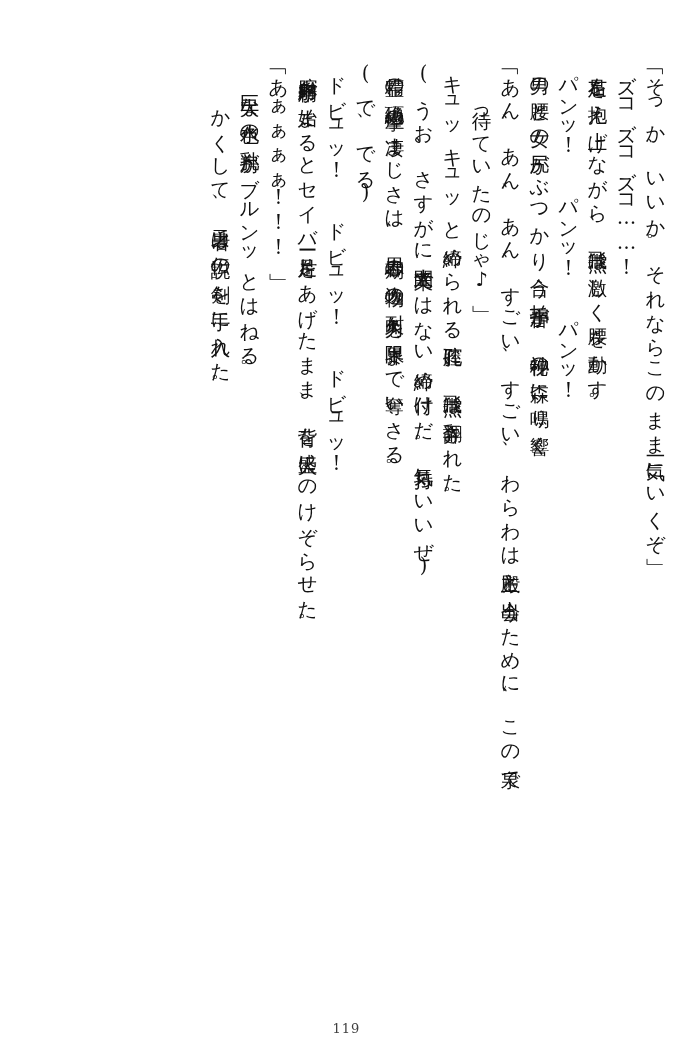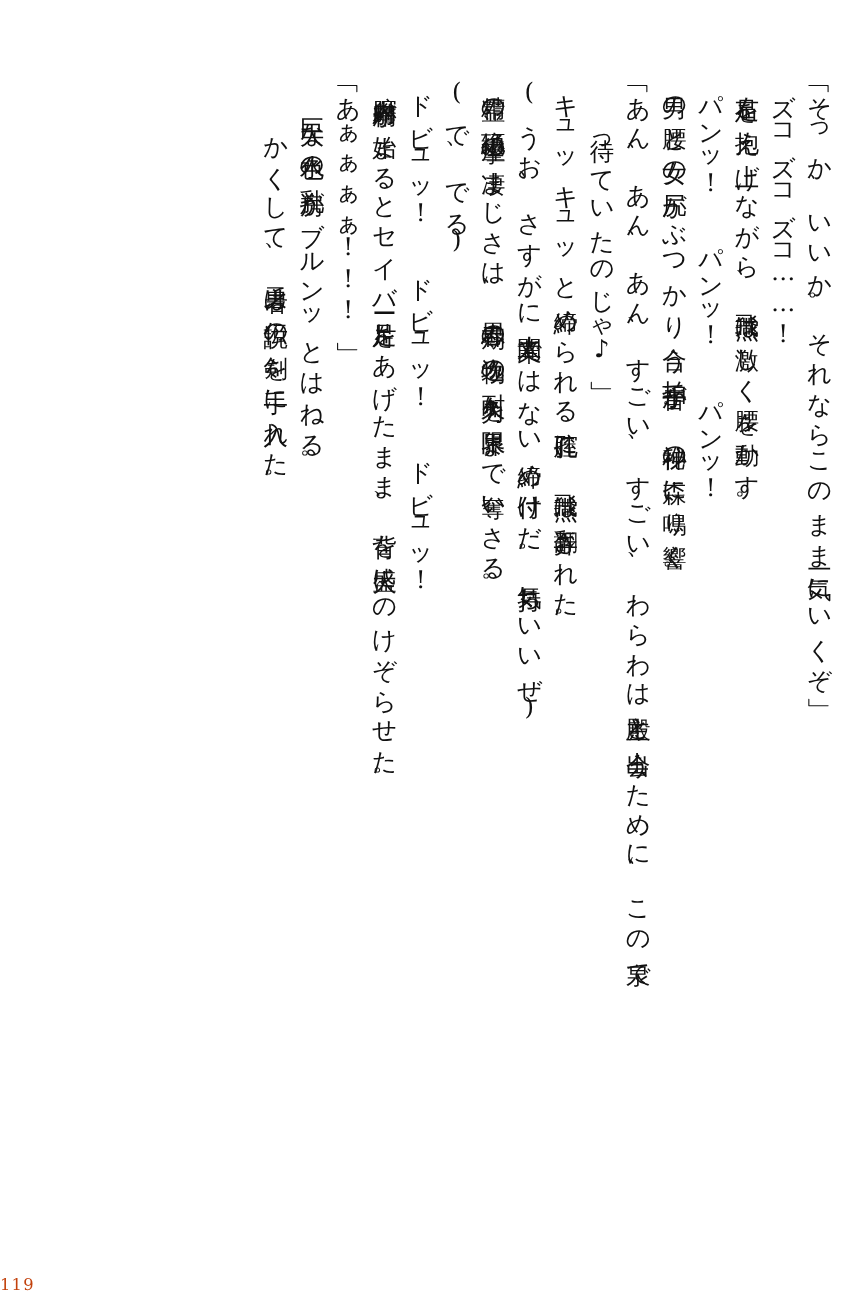--- a/index.html
+++ b/index.html
@@ -55,23 +55,24 @@
 
   
   .indent-1 { padding-top: 18px; }
   .indent-2 { padding-top: 34px; }
 
   #page-number {
     position: absolute;
     bottom: 14px;
     left: 0;
     right: 0;
+    text-align: center;
     font-size: 13px;
     letter-spacing: 1px;
-    color: #c2410c;
+    color: #404040;
     font-family: "DejaVu Serif", "Liberation Serif", serif;
   }
 </style>
 </head>
 <body>
 
 <div id="page">
 
   <div id="text-block">
     <div class="vline">「そっか、いいか。それならこのまま一気にいくぞ」</div>

